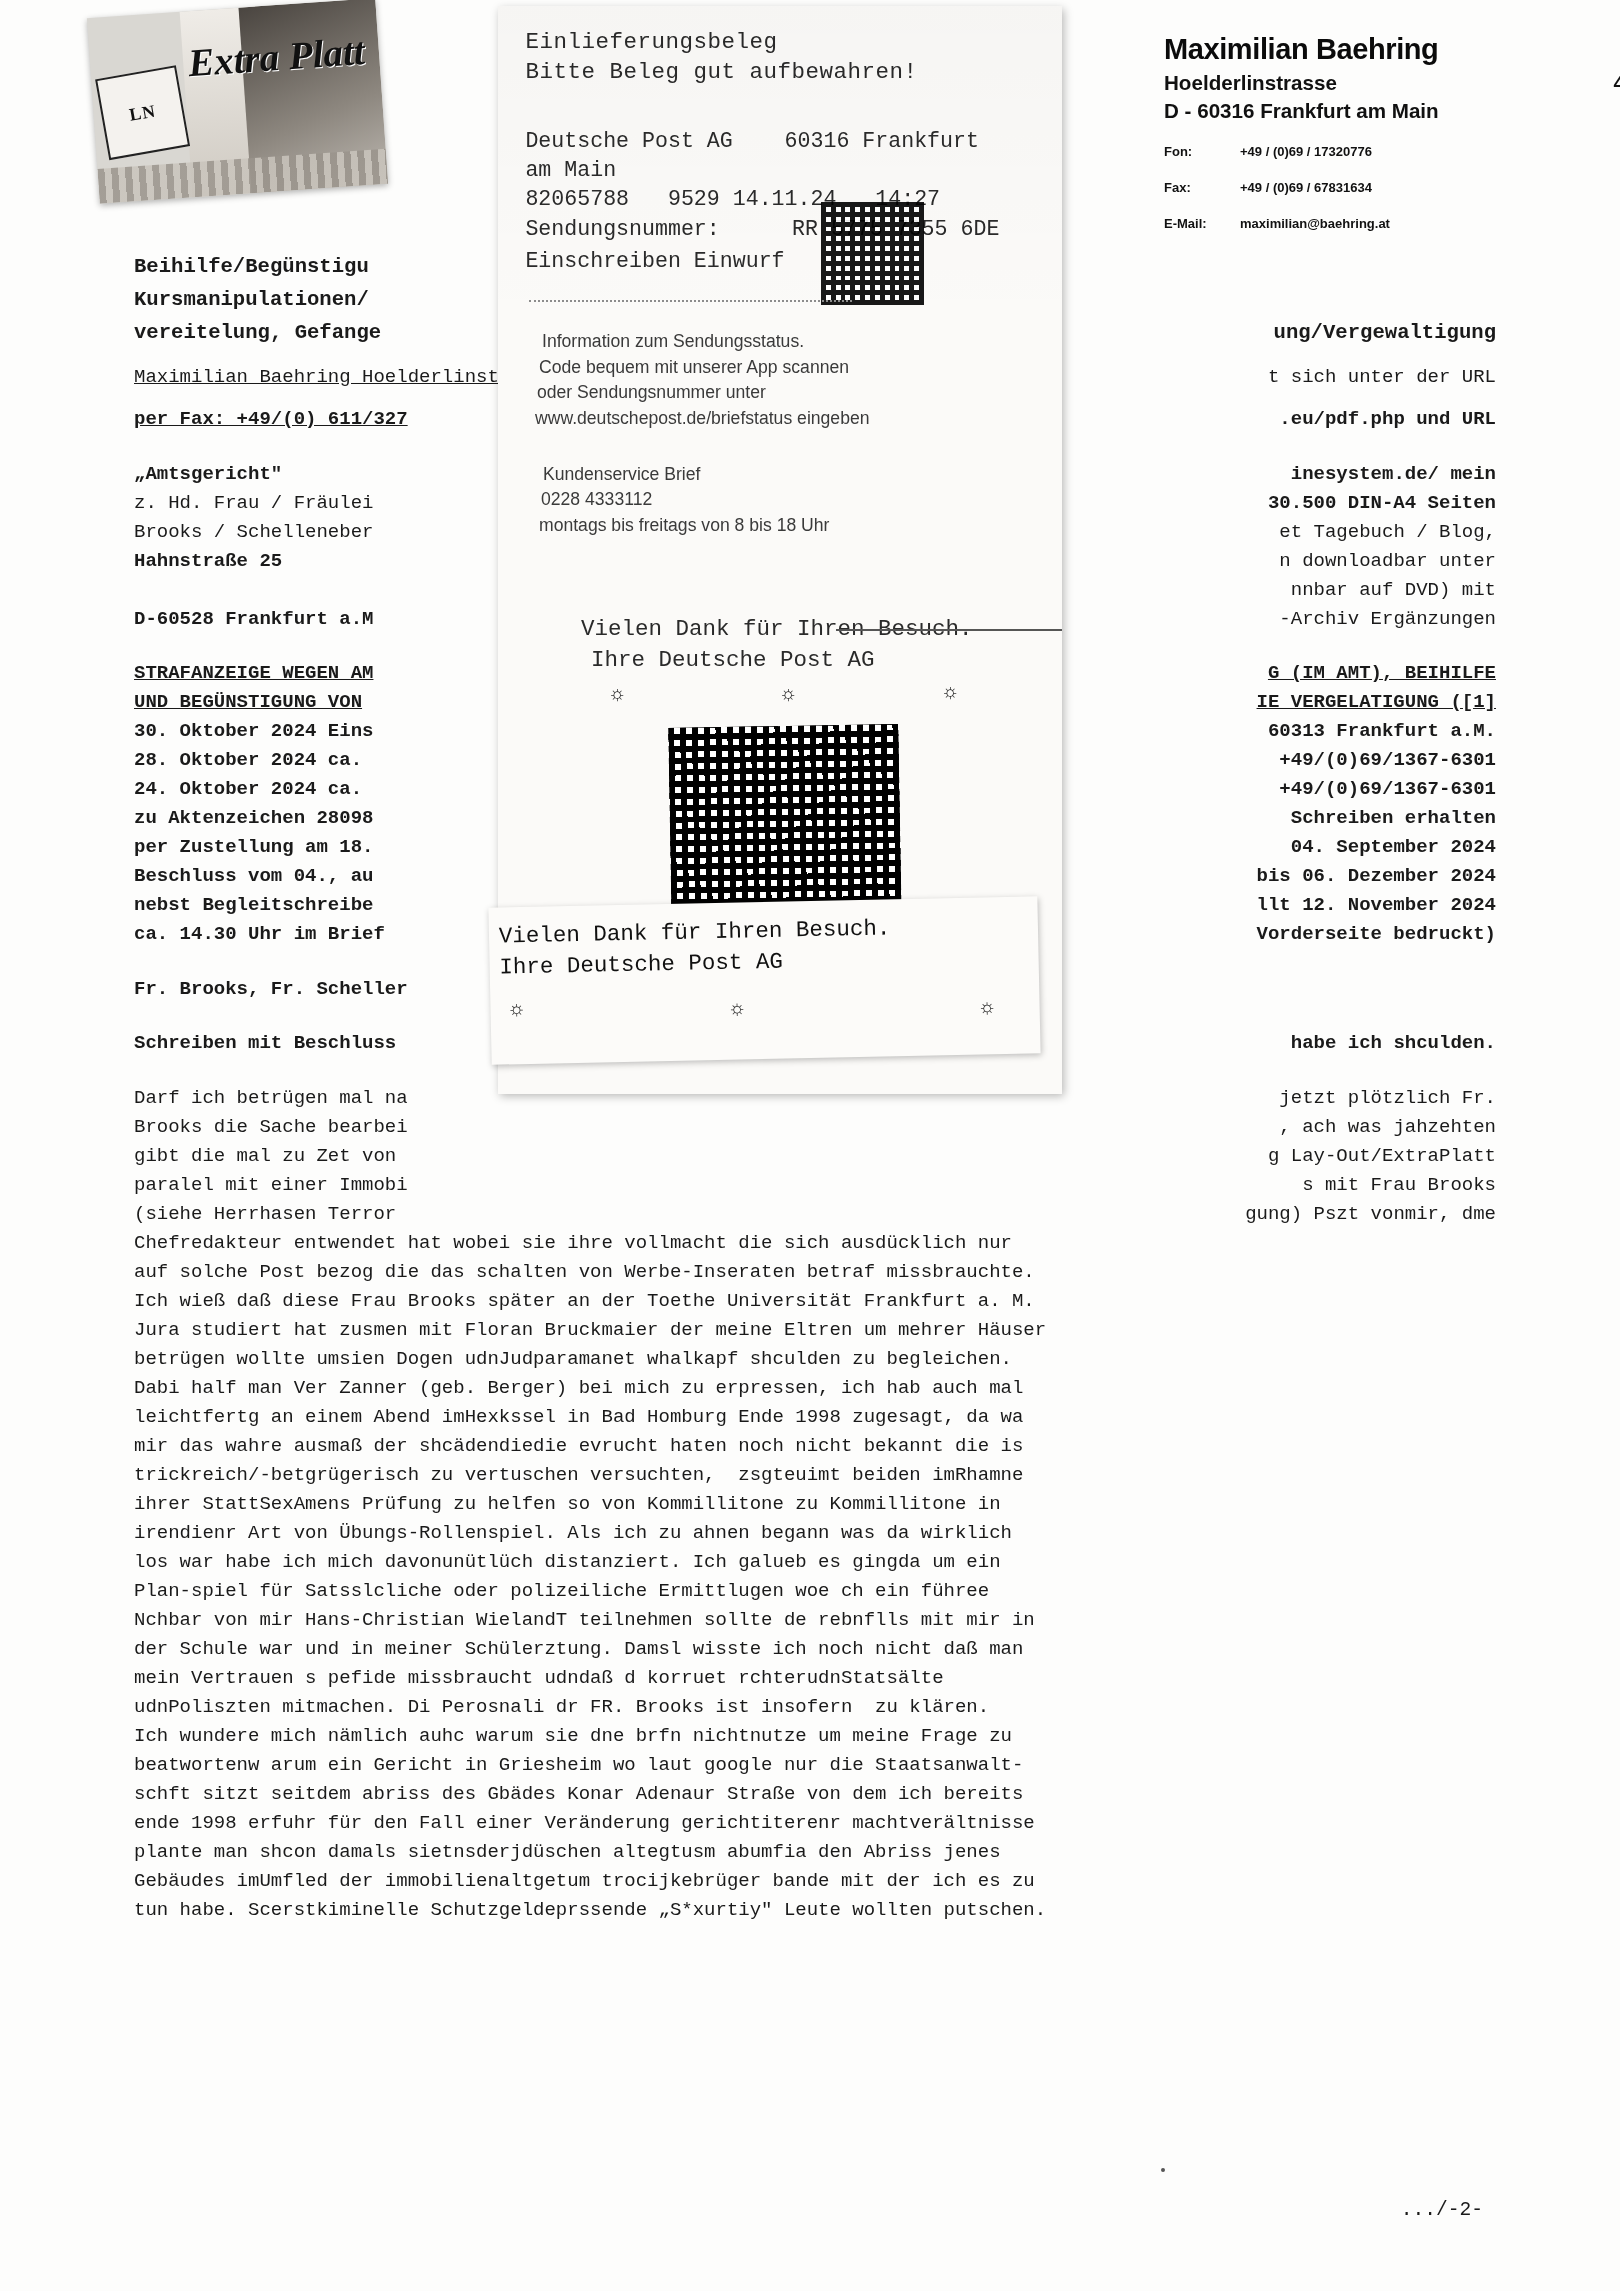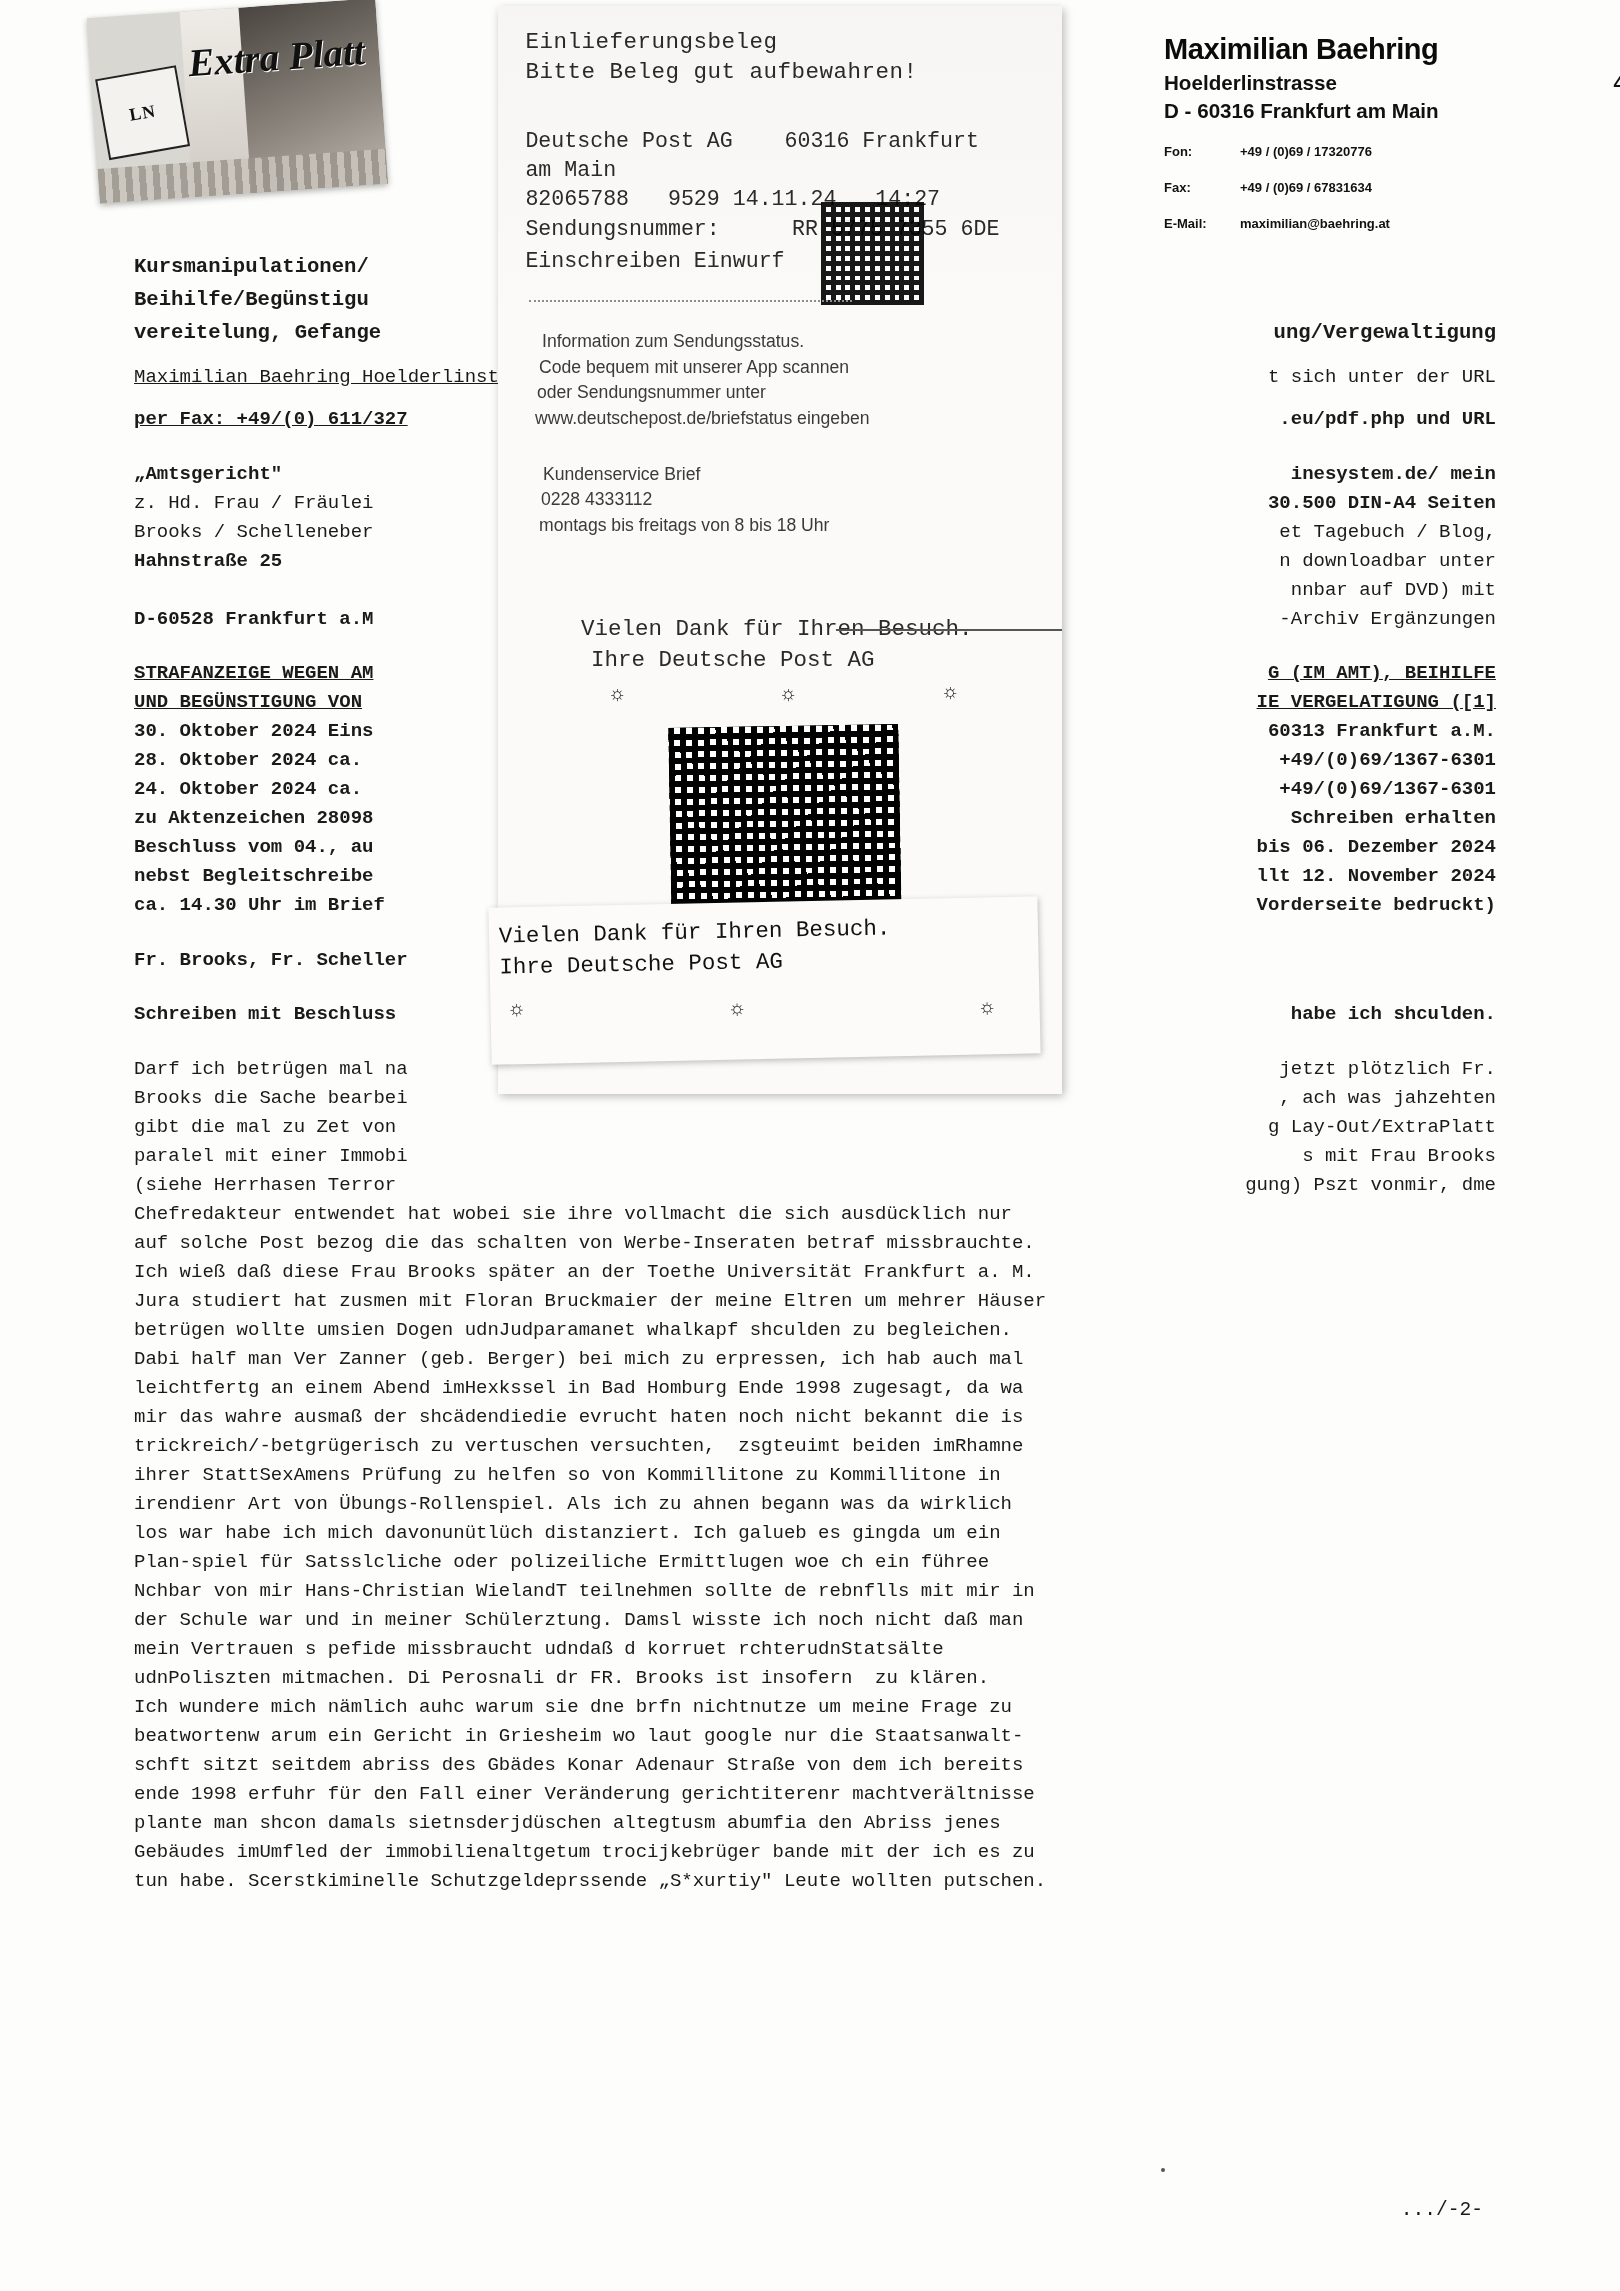--- a/index.html
+++ b/index.html
@@ -285,25 +285,25 @@
     <div class="lh-kv">
       <span class="k">E-Mail:</span>
       <span class="v">maximilian@baehring.at</span>
     </div>
   </div>
 
   <div class="doc">
 
     <div class="hdr-block">
       <div class="mix">
-        <span>Kursmanipulationen/</span>
+        <span>Beihilfe/Begünstigu</span>
         <span></span>
       </div>
       <div class="mix">
-        <span>Beihilfe/Begünstigu</span>
+        <span>Kursmanipulationen/</span>
         <span></span>
       </div>
       <div class="mix">
         <span>vereitelung, Gefange</span>
         <span>ung/Vergewaltigung</span>
       </div>
     </div>
 
     <div class="spacer-s"></div>
     <div class="mix">
@@ -360,20 +360,24 @@
       <span class="bold">28. Oktober 2024 ca.</span>
       <span class="bold">+49/(0)69/1367-6301</span>
     </div>
     <div class="mix">
       <span class="bold">24. Oktober 2024 ca.</span>
       <span class="bold">+49/(0)69/1367-6301</span>
     </div>
     <div class="mix">
       <span class="bold">zu Aktenzeichen 28098</span>
       <span class="bold">Schreiben erhalten</span>
+    </div>
+    <div class="mix">
+      <span class="bold">per Zustellung am 18.</span>
+      <span class="bold">04. September 2024</span>
     </div>
     <div class="mix">
       <span class="bold">Beschluss vom 04., au</span>
       <span class="bold">bis 06. Dezember 2024</span>
     </div>
     <div class="mix">
       <span class="bold">nebst Begleitschreibe</span>
       <span class="bold">llt 12. November 2024</span>
     </div>
     <div class="mix">

